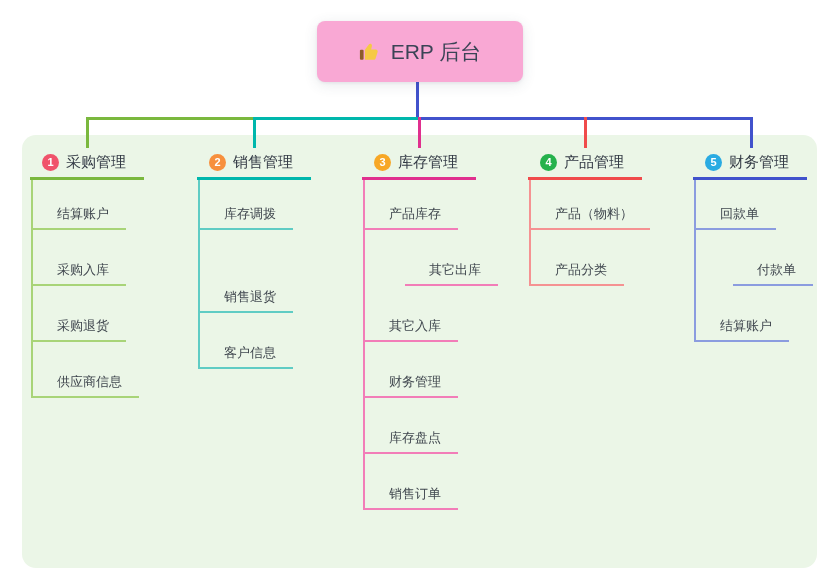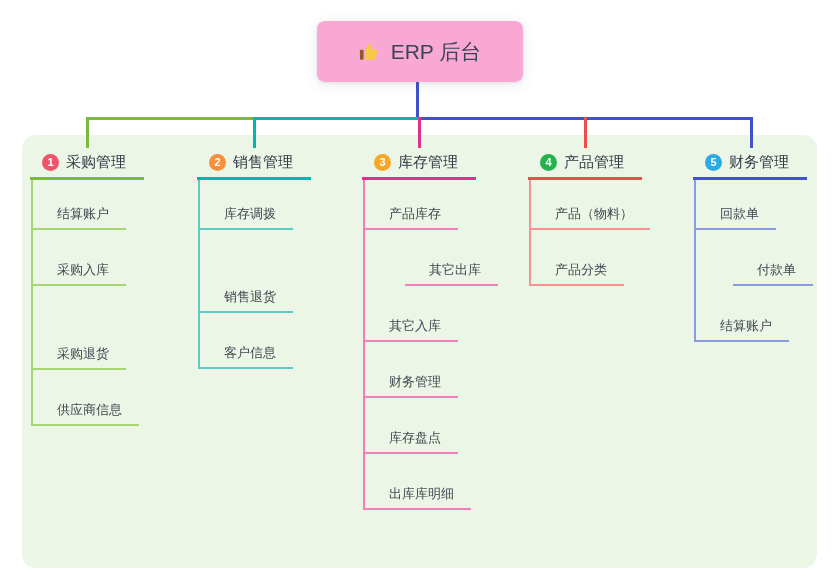--- a/index.html
+++ b/index.html
@@ -82,21 +82,21 @@
   <div class="conn" style="left: 750px; top: 117px; width: 3px; height: 31px; background-color: rgb(65, 82, 204);"></div>
 
   <div class="branch" style="left:30px;">
     <div class="branch-title" style="border-bottom-color: rgb(122, 184, 62);">
       <span class="badge" style="background-color: rgb(240, 83, 107);">1</span>
       <span>采购管理</span>
     </div>
     <ul class="children" style="border-left-color: rgb(168, 212, 120);">
         <li style="border-bottom-color: rgb(168, 212, 120);">结算账户</li>
         <li style="border-bottom-color: rgb(168, 212, 120);">采购入库</li>
-        <li style="border-bottom-color: rgb(168, 212, 120); margin-top: 28px;">采购退货</li>
+        <li style="border-bottom-color: rgb(168, 212, 120);">采购退货</li>
         <li style="border-bottom-color: rgb(168, 212, 120);">供应商信息</li>
       </ul>
   </div>
 
   <div class="branch" style="left:197px;">
     <div class="branch-title" style="border-bottom-color: rgb(0, 183, 172);">
       <span class="badge" style="background-color: rgb(247, 144, 61);">2</span>
       <span>销售管理</span>
     </div>
     <ul class="children" style="border-left-color: rgb(95, 204, 196);">
@@ -110,21 +110,21 @@
     <div class="branch-title" style="border-bottom-color: rgb(224, 48, 142);">
       <span class="badge" style="background-color: rgb(247, 167, 38);">3</span>
       <span>库存管理</span>
     </div>
     <ul class="children" style="border-left-color: rgb(242, 125, 184);">
         <li style="border-bottom-color: rgb(242, 125, 184);">产品库存</li>
         <li style="border-bottom-color: rgb(242, 125, 184); margin-left: 40px;">其它出库</li>
         <li style="border-bottom-color: rgb(242, 125, 184);">其它入库</li>
         <li style="border-bottom-color: rgb(242, 125, 184);">财务管理</li>
         <li style="border-bottom-color: rgb(242, 125, 184);">库存盘点</li>
-        <li style="border-bottom-color: rgb(242, 125, 184);">出库库明细</li>
+        <li style="border-bottom-color: rgb(242, 125, 184);">销售订单</li>
       </ul>
   </div>
 
   <div class="branch" style="left:528px;">
     <div class="branch-title" style="border-bottom-color: rgb(240, 75, 75);">
       <span class="badge" style="background-color: rgb(37, 178, 76);">4</span>
       <span>产品管理</span>
     </div>
     <ul class="children" style="border-left-color: rgb(245, 146, 146);">
         <li style="border-bottom-color: rgb(245, 146, 146);">产品（物料）</li>

